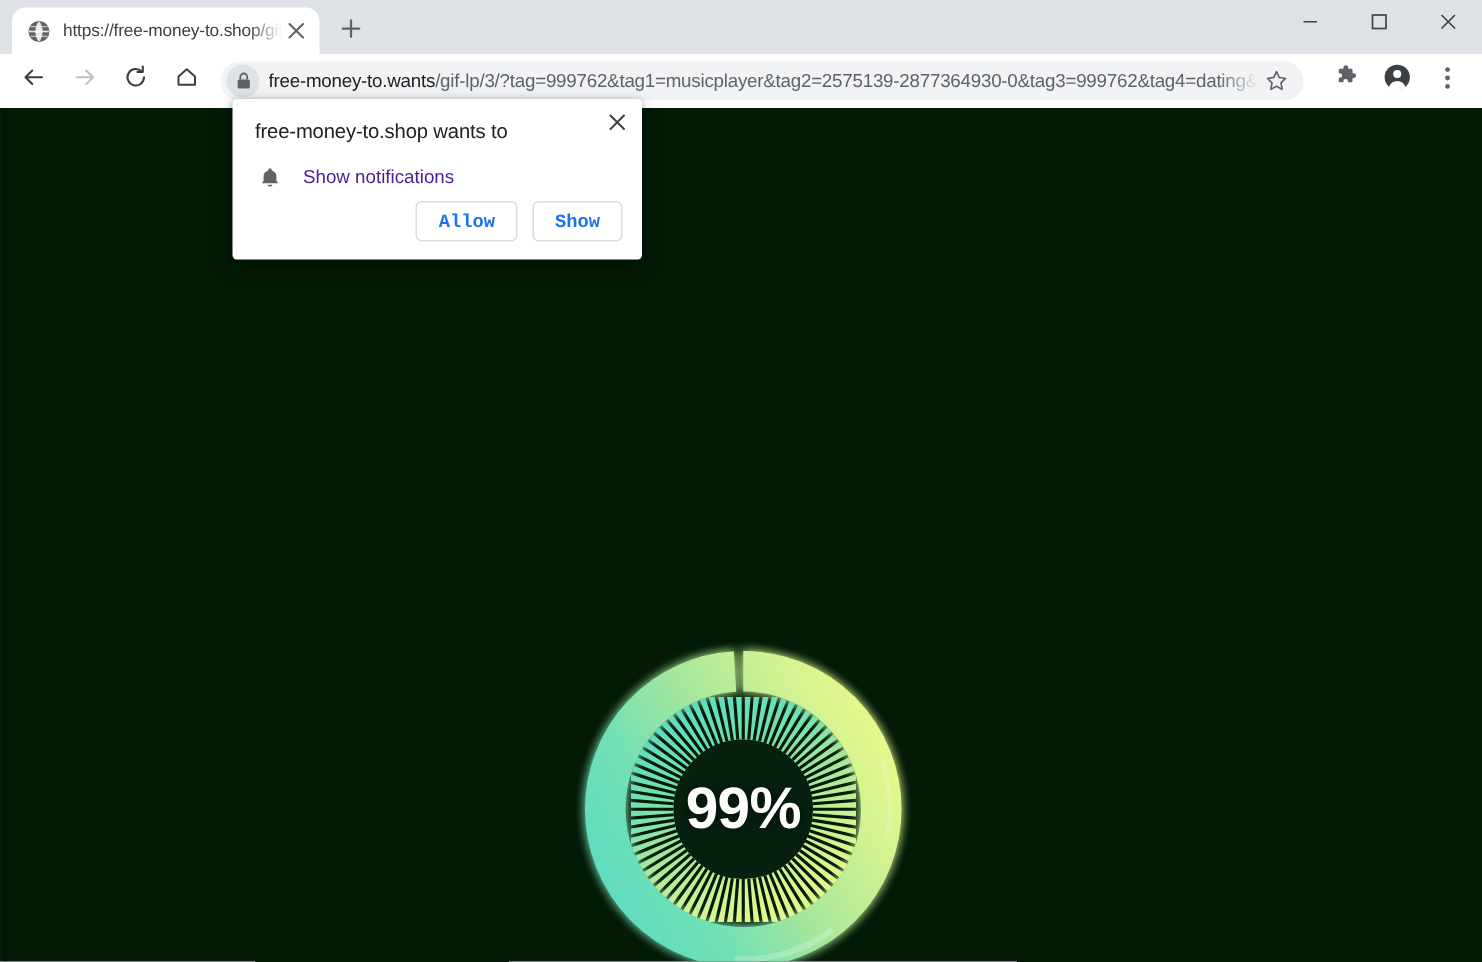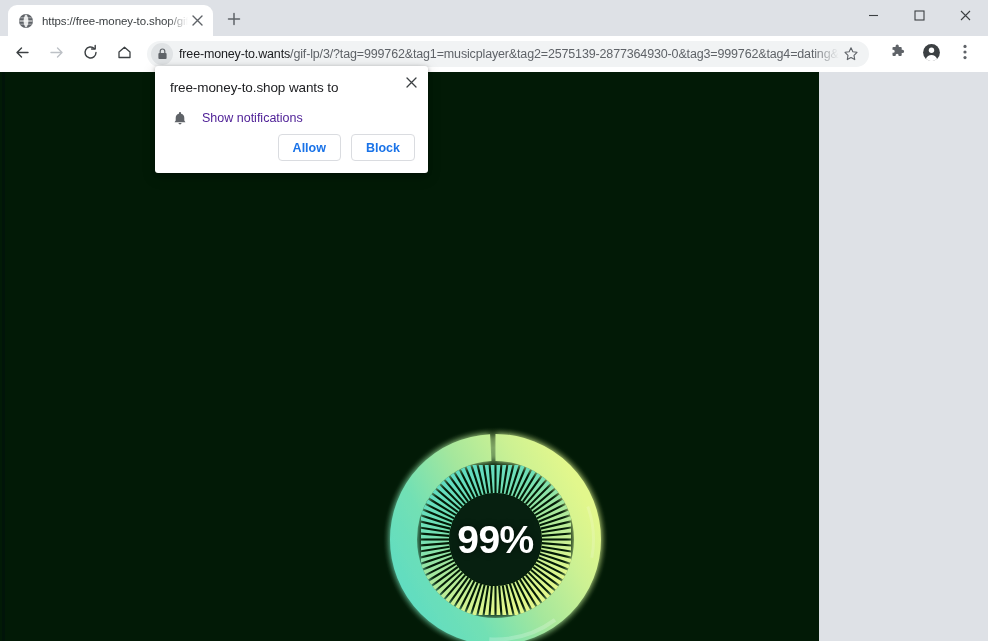--- a/index.html
+++ b/index.html
@@ -152,21 +152,21 @@
     display: flex;
     align-items: center;
     flex: 0 0 auto;
     padding-right: 6px;
   }
 
   
   .page {
     position: absolute;
     top: 72px; left: 0;
-    width: 819px; height: 569px;
+    width: 988px; height: 569px;
     background: #021a06;
     overflow: hidden;
   }
 
   .page-edge {
     position: absolute;
     left: 2px; top: 0;
     width: 3px; height: 100%;
     background: #01140a;
     opacity: .85;
@@ -252,21 +252,21 @@
   .bubble-btn {
     min-width: 55px;
     height: 27px;
     padding: 0 14px;
     background: #ffffff;
     border: 1px solid #dadce0;
     border-radius: 4px;
     color: #1a73e8;
     font-size: 12.5px;
     font-weight: bold;
-    font-family: Liberation Sans, sans-serif;
+    font-family: Liberation Mono, monospace;
     display: flex;
     align-items: center;
     justify-content: center;
     cursor: default;
   }
 </style>
 </head>
 <body>
 
 <div id="app">
@@ -548,17 +548,17 @@
         <svg width="14" height="15" viewBox="0 0 14 15">
           <path d="M7 1.1a1.1 1.1 0 0 1 1.1 1.1v.45A4.3 4.3 0 0 1 11.3 6.9v2.6l1.15 1.7H1.55L2.7 9.5V6.9a4.3 4.3 0 0 1 3.2-4.24V2.2A1.1 1.1 0 0 1 7 1.1z" fill="#5f6368"></path>
           <path d="M5.35 12.1a1.7 1.7 0 0 0 3.3 0z" fill="#5f6368"></path>
         </svg>
       </span>
       <span class="bubble-permission-text">Show notifications</span>
     </div>
 
     <div class="bubble-actions">
       <button class="bubble-btn">Allow</button>
-      <button class="bubble-btn">Block</button>
+      <button class="bubble-btn">Show</button>
     </div>
   </div>
 
 </div>
 
 </body></html>

